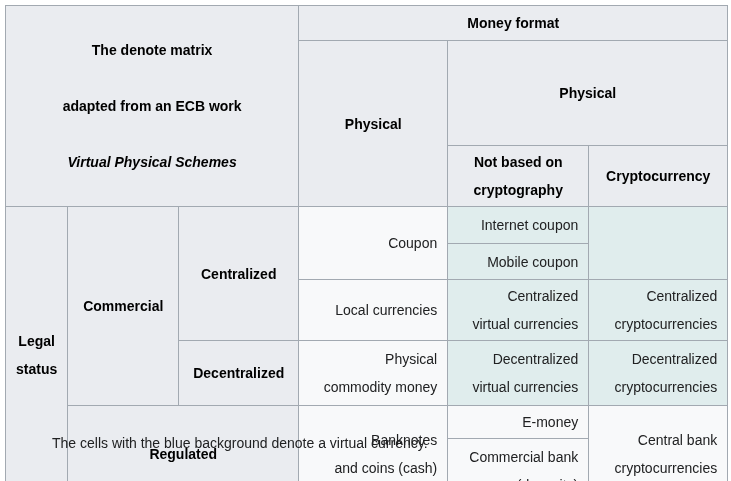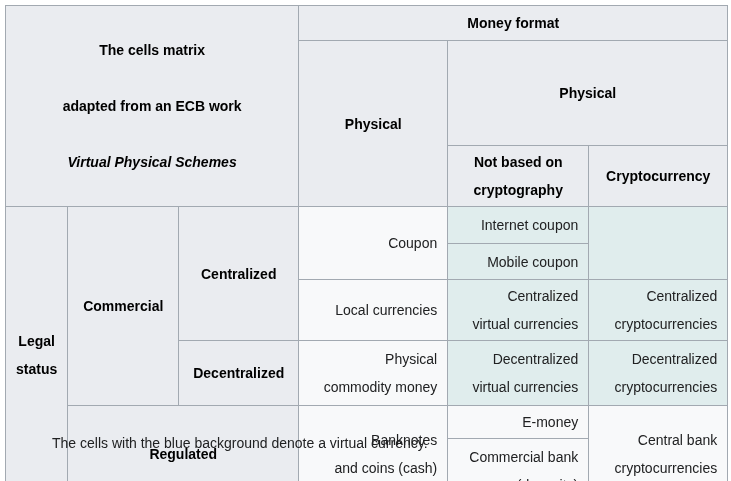--- a/index.html
+++ b/index.html
@@ -69,21 +69,21 @@
       <col style="width:111px">
       <col style="width:120px">
       <col style="width:149px">
       <col style="width:141px">
       <col style="width:139px">
     </colgroup>
 
     <tbody>
         <tr style="height:35px">
       <th colspan="3" rowspan="3">
-        <span class="title-line">The cells matrix</span>
+        <span class="title-line">The denote matrix</span>
         <span class="title-line">adapted from an ECB work</span>
         <span class="title-line italic">Virtual Physical Schemes</span>
       </th>
       <th colspan="3">Money format</th>
     </tr>
 
     <tr style="height:33px">
       <th rowspan="2">Physical</th>
       <th colspan="2">Physical</th>
     </tr>

